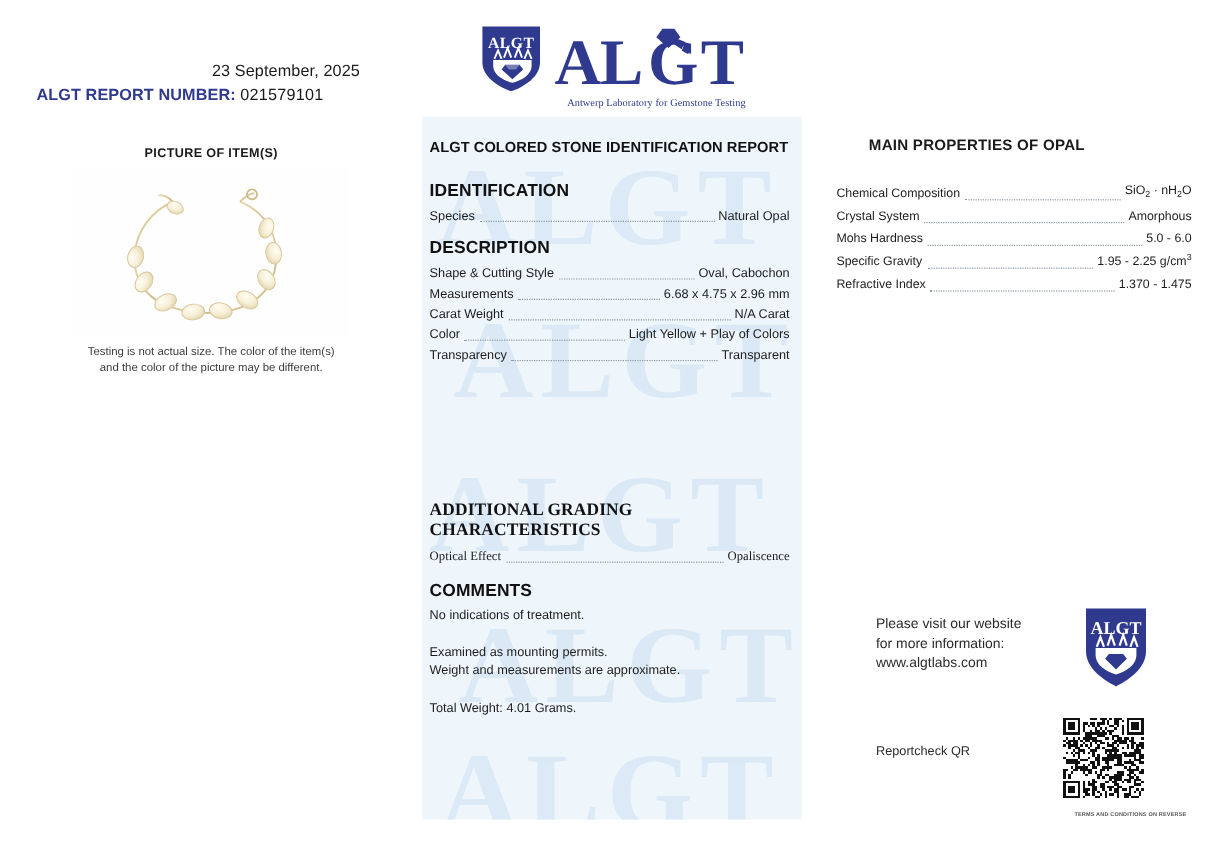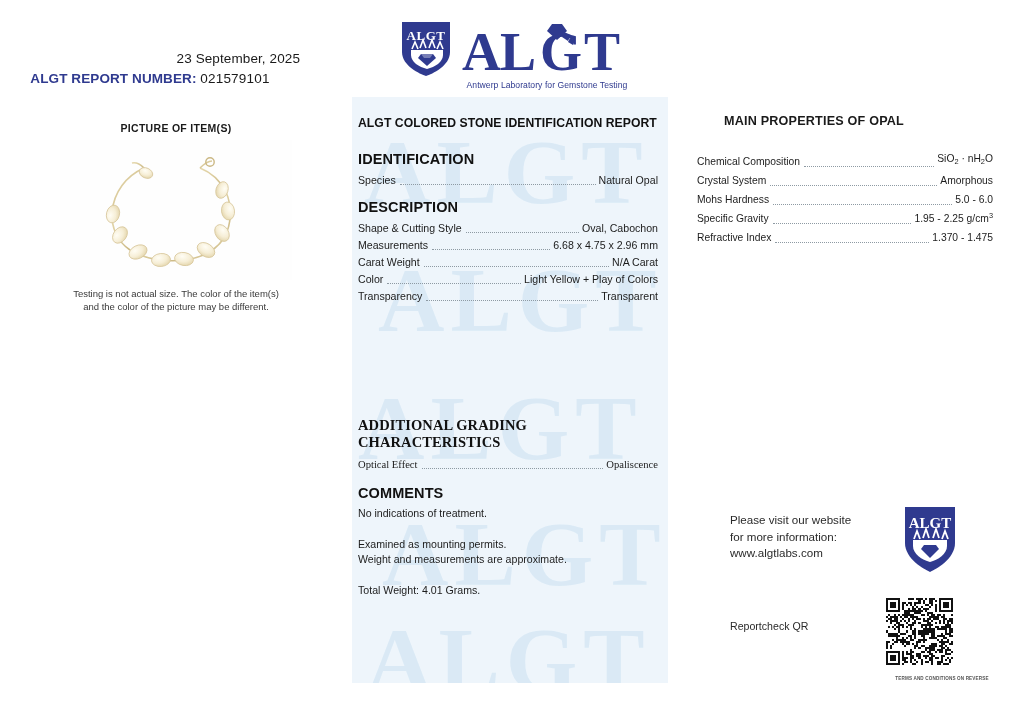--- a/index.html
+++ b/index.html
@@ -120,21 +120,21 @@
   .terms {
     position:absolute; left:200px; top:676px; width:148px;
     text-align:center; font-size:4.6px; letter-spacing:.15px;
     color:#555; font-weight:bold;
   }
 
   
   .header-logo { position:absolute; left:388px; top:18px; width:262px; height:80px; }
   .logo-tagline {
     position:absolute; left:56px; top:62px; width:206px;
-    text-align:center; font-family:Liberation Sans, sans-serif;
+    text-align:center; font-family:Liberation Serif, serif;
     font-size:8.6px; color:#2f3a8f; letter-spacing:.05px;
   }
 </style>
 </head>
 <body>
 
 <div class="page">
 
   <div class="left-col">
 

